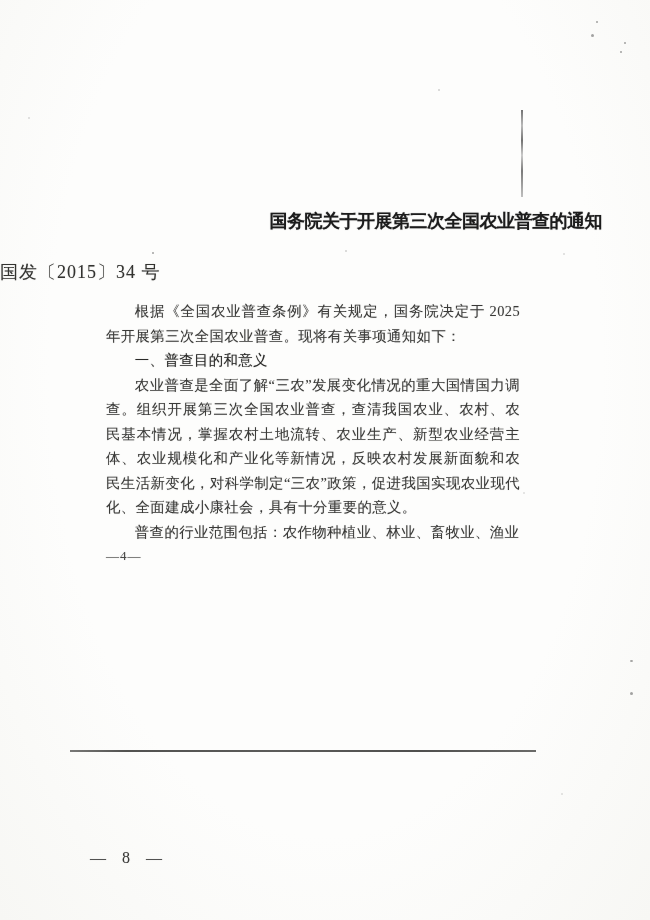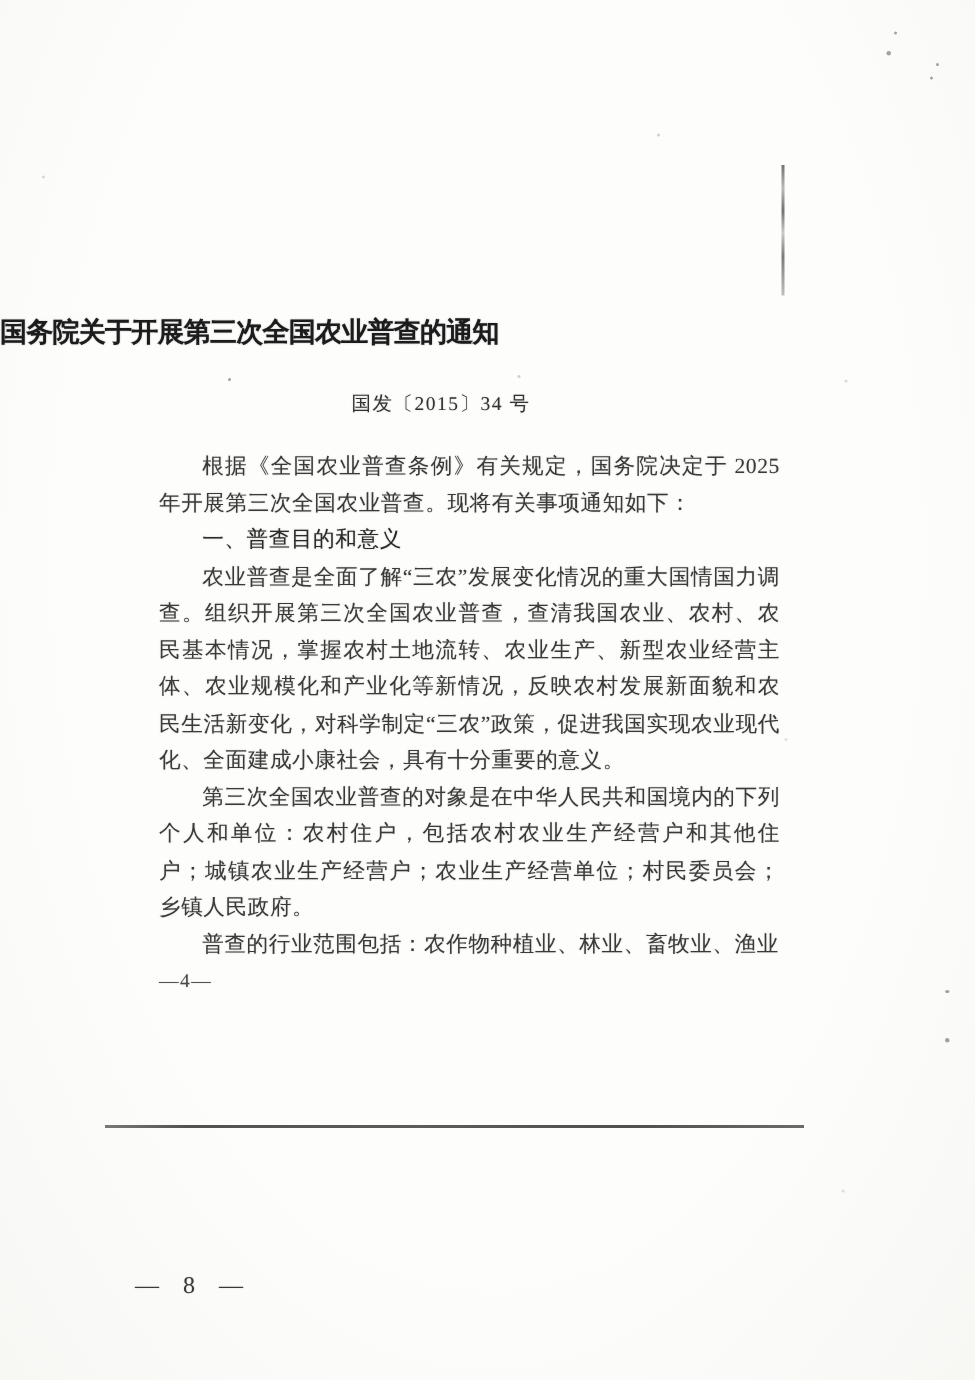--- a/index.html
+++ b/index.html
@@ -14,33 +14,33 @@
     width:650px;height:920px;
     background:#fcfcfa;
     background-image:radial-gradient(ellipse at 50% 40%, #fdfdfc 60%, #f7f7f4 100%);
     overflow:hidden;
   }
   .title{
     position:absolute;
     left:0;top:209px;
     width:602px;
     margin:0;
-    text-align:left;
+    text-align:right;
     font-size:18px;
     font-weight:700;
     letter-spacing:-0.5px;
     color:#1c1c1c;
     text-shadow:0 0 1px rgba(40,40,40,0.45);
   }
   .docnum{
     position:absolute;
     left:0;top:260px;
     width:588px;
-    text-align:center;
-    font-size:13px;
+    text-align:left;
+    font-size:18px;
     color:#333330;
     letter-spacing:1px;
     text-shadow:0 0 1px rgba(70,70,70,0.35);
   }
   .body-text{
     position:absolute;
     left:106px;top:299px;
     width:414px;
     font-size:14.4px;
     line-height:24.5px;
@@ -111,21 +111,20 @@
 
   <h1 class="title">国务院关于开展第三次全国农业普查的通知</h1>
 
   <div class="docnum">国发〔2015〕34 号</div>
 
   <div class="body-text">
 
       <p class="indent ">根据《全国农业普查条例》有关规定，国务院决定于 2025 年开展第三次全国农业普查。现将有关事项通知如下：</p>
       <p class="indent heading">一、普查目的和意义</p>
       <p class="indent ">农业普查是全面了解“三农”发展变化情况的重大国情国力调查。组织开展第三次全国农业普查，查清我国农业、农村、农民基本情况，掌握农村土地流转、农业生产、新型农业经营主体、农业规模化和产业化等新情况，反映农村发展新面貌和农民生活新变化，对科学制定“三农”政策，促进我国实现农业现代化、全面建成小康社会，具有十分重要的意义。</p>
-      <p class="indent ">第三次全国农业普查的对象是在中华人民共和国境内的下列个人和单位：农村住户，包括农村农业生产经营户和其他住户；城镇农业生产经营户；农业生产经营单位；村民委员会；乡镇人民政府。</p>
       <p class="indent ">普查的行业范围包括：农作物种植业、林业、畜牧业、渔业</p>
       <div class="inner-pageno">—4—</div>
   </div>
 
   <div class="divider"></div>
 
   <div class="footer-pageno">— 8 —</div>
 
 </div>
 

